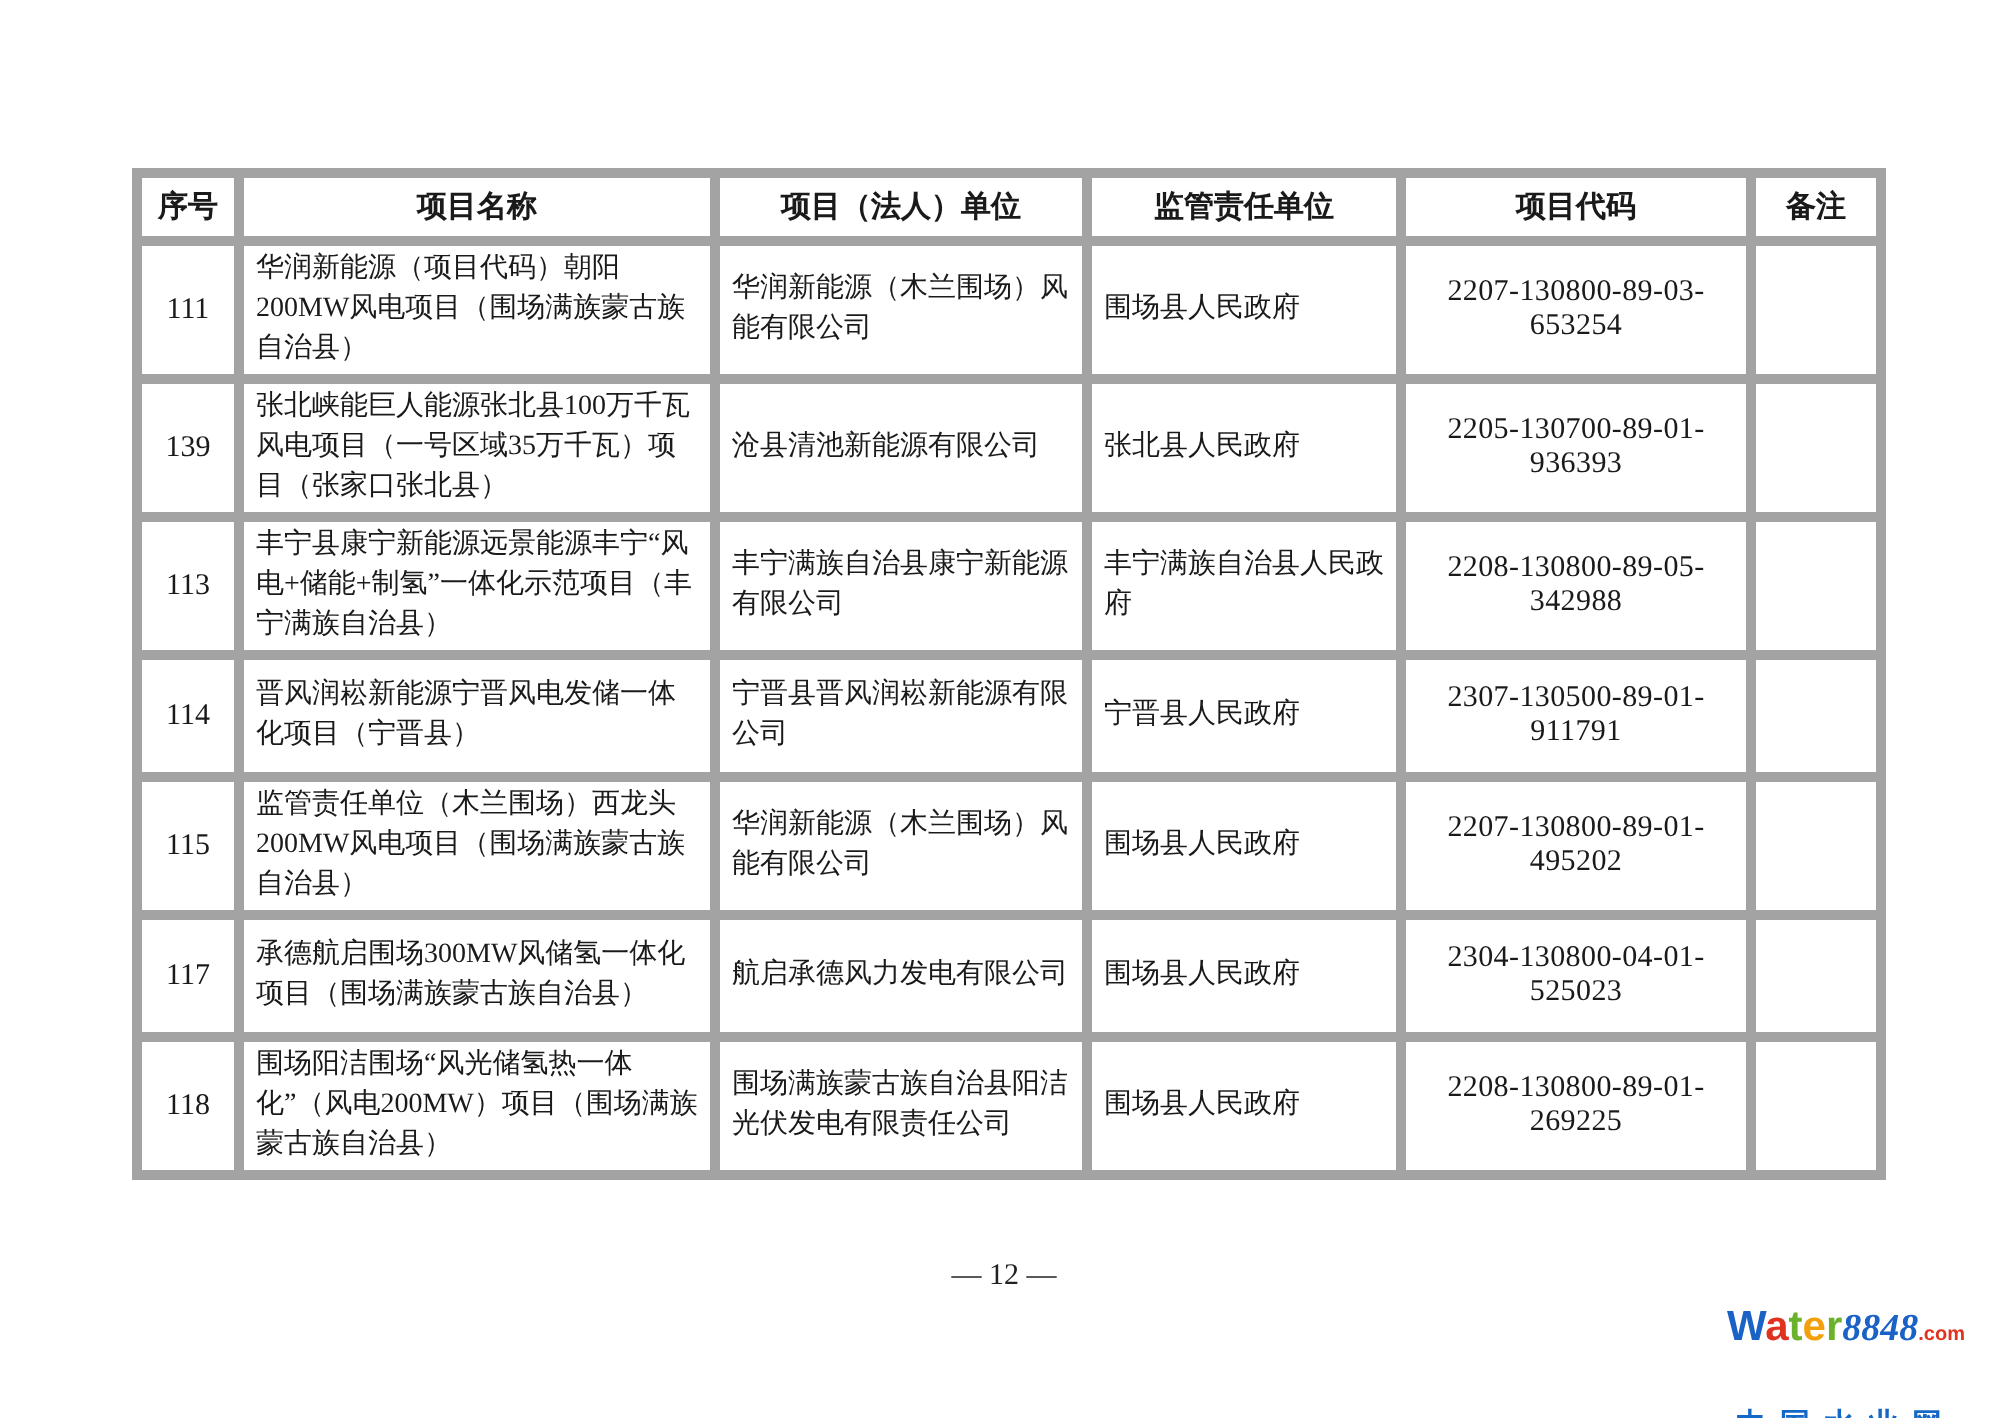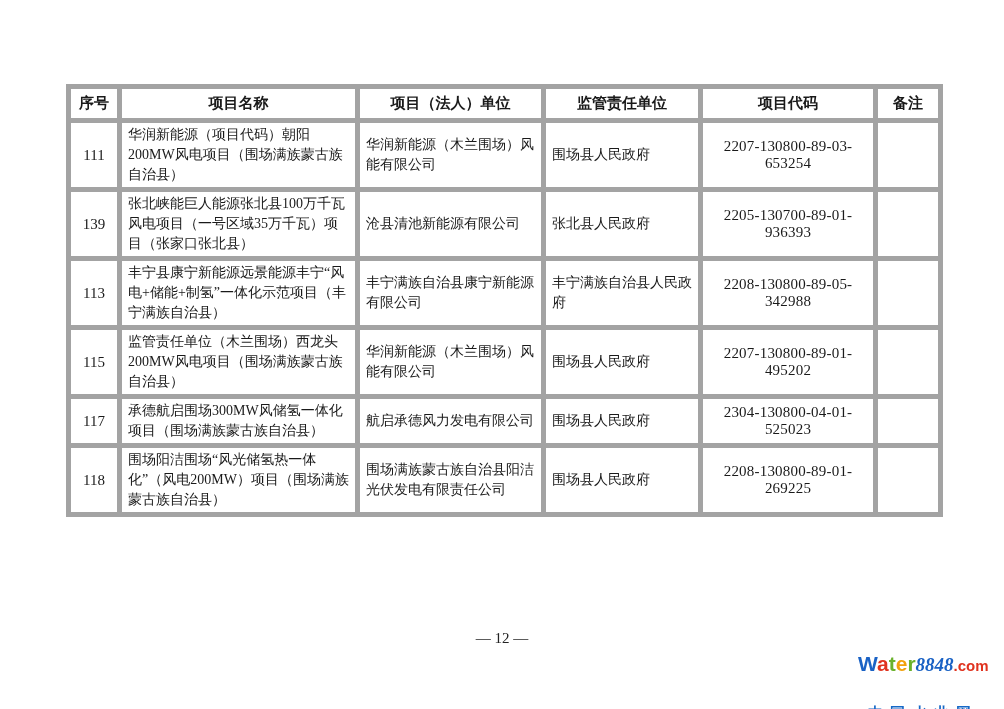--- a/index.html
+++ b/index.html
@@ -43,21 +43,21 @@
     position:absolute; right:16px; top:652px; width:130px;
     text-align:center; line-height:1.1;
     font-family:"Liberation Sans","DejaVu Sans",sans-serif;
   }
   .brand-line { white-space:nowrap; }
   .brand-word span { font-weight:bold; font-size:21px; }
   .brand-suffix {
     font-family:"Liberation Serif","DejaVu Serif",serif;
     font-style:italic; font-weight:bold; font-size:19px;
   }
-  .brand-domain { font-size:15px; font-weight:bold; vertical-align:baseline; }
+  .brand-domain { font-size:10px; font-weight:bold; vertical-align:baseline; }
   .tagline { font-weight:bold; font-size:15px; letter-spacing:7px; margin-top:1px; white-space:nowrap; }
 </style>
 </head>
 <body>
 
 <div class="page">
 
   <table class="doc-table">
     <colgroup>
       <col style="width:51px">
@@ -96,20 +96,28 @@
     </tr>
         <tr>
       <td class="c-no">113</td>
       <td class="c-name">丰宁县康宁新能源远景能源丰宁“风电+储能+制氢”一体化示范项目（丰宁满族自治县）</td>
       <td class="c-entity">丰宁满族自治县康宁新能源有限公司</td>
       <td class="c-sup">丰宁满族自治县人民政府</td>
       <td class="c-code">2208-130800-89-05-342988</td>
       <td class="c-remark"></td>
     </tr>
         <tr>
+      <td class="c-no">114</td>
+      <td class="c-name">晋风润崧新能源宁晋风电发储一体化项目（宁晋县）</td>
+      <td class="c-entity">宁晋县晋风润崧新能源有限公司</td>
+      <td class="c-sup">宁晋县人民政府</td>
+      <td class="c-code">2307-130500-89-01-911791</td>
+      <td class="c-remark"></td>
+    </tr>
+        <tr>
       <td class="c-no">115</td>
       <td class="c-name">监管责任单位（木兰围场）西龙头200MW风电项目（围场满族蒙古族自治县）</td>
       <td class="c-entity">华润新能源（木兰围场）风能有限公司</td>
       <td class="c-sup">围场县人民政府</td>
       <td class="c-code">2207-130800-89-01-495202</td>
       <td class="c-remark"></td>
     </tr>
         <tr>
       <td class="c-no">117</td>
       <td class="c-name">承德航启围场300MW风储氢一体化项目（围场满族蒙古族自治县）</td>

